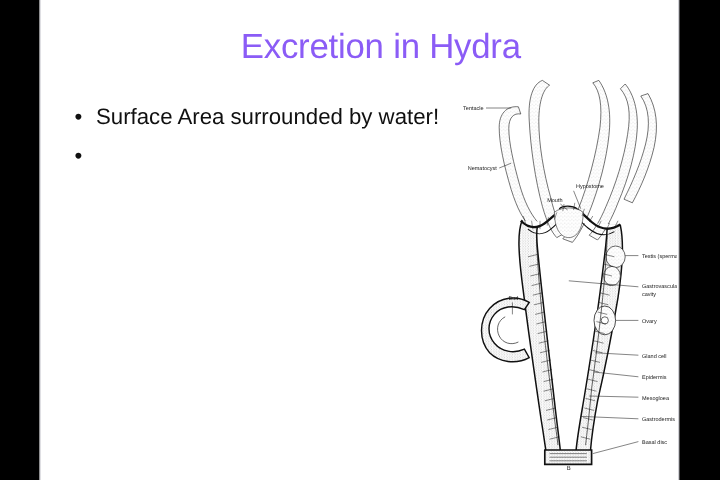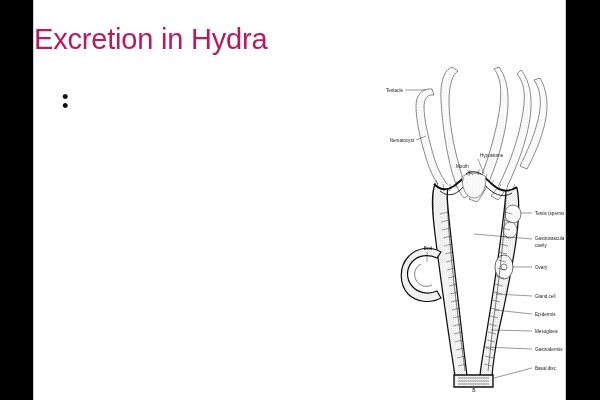--- a/index.html
+++ b/index.html
@@ -48,24 +48,24 @@
     height: 400px;
     background: #ffffff;
     overflow: hidden;
   }
 
   #slide-title {
     position: absolute;
     left: 0px;
     top: 22px;
     width: 400px;
-    text-align: left;
+    text-align: right;
     font-size: 29px;
     line-height: 34px;
-    color: #be185d;
+    color: #8b5cf6;
     font-weight: 400;
     letter-spacing: -0.2px;
     white-space: nowrap;
   }
 
   #bullet-list {
     position: absolute;
     left: 24px;
     top: 85px;
     width: 330px;
@@ -129,20 +129,21 @@
   <div id="seam-left" class="bar-seam"></div>
   <div id="seam-right" class="bar-seam"></div>
 
   <div id="slide-canvas">
 
     <div id="slide-title">Excretion in Hydra</div>
 
     <ul id="bullet-list">
       <li class="bullet-item">
         <span class="bullet-dot">•</span>
+        <span>Surface Area surrounded by water!</span>
       </li>
       <li class="bullet-item">
         <span class="bullet-dot">•</span>
       </li>
     </ul>
 
     <div id="hydra-figure">
       <svg id="hydra-svg" viewBox="0 0 190 330" xmlns="http://www.w3.org/2000/svg">
         <defs>
           <pattern id="stipple" width="3" height="3" patternUnits="userSpaceOnUse">

